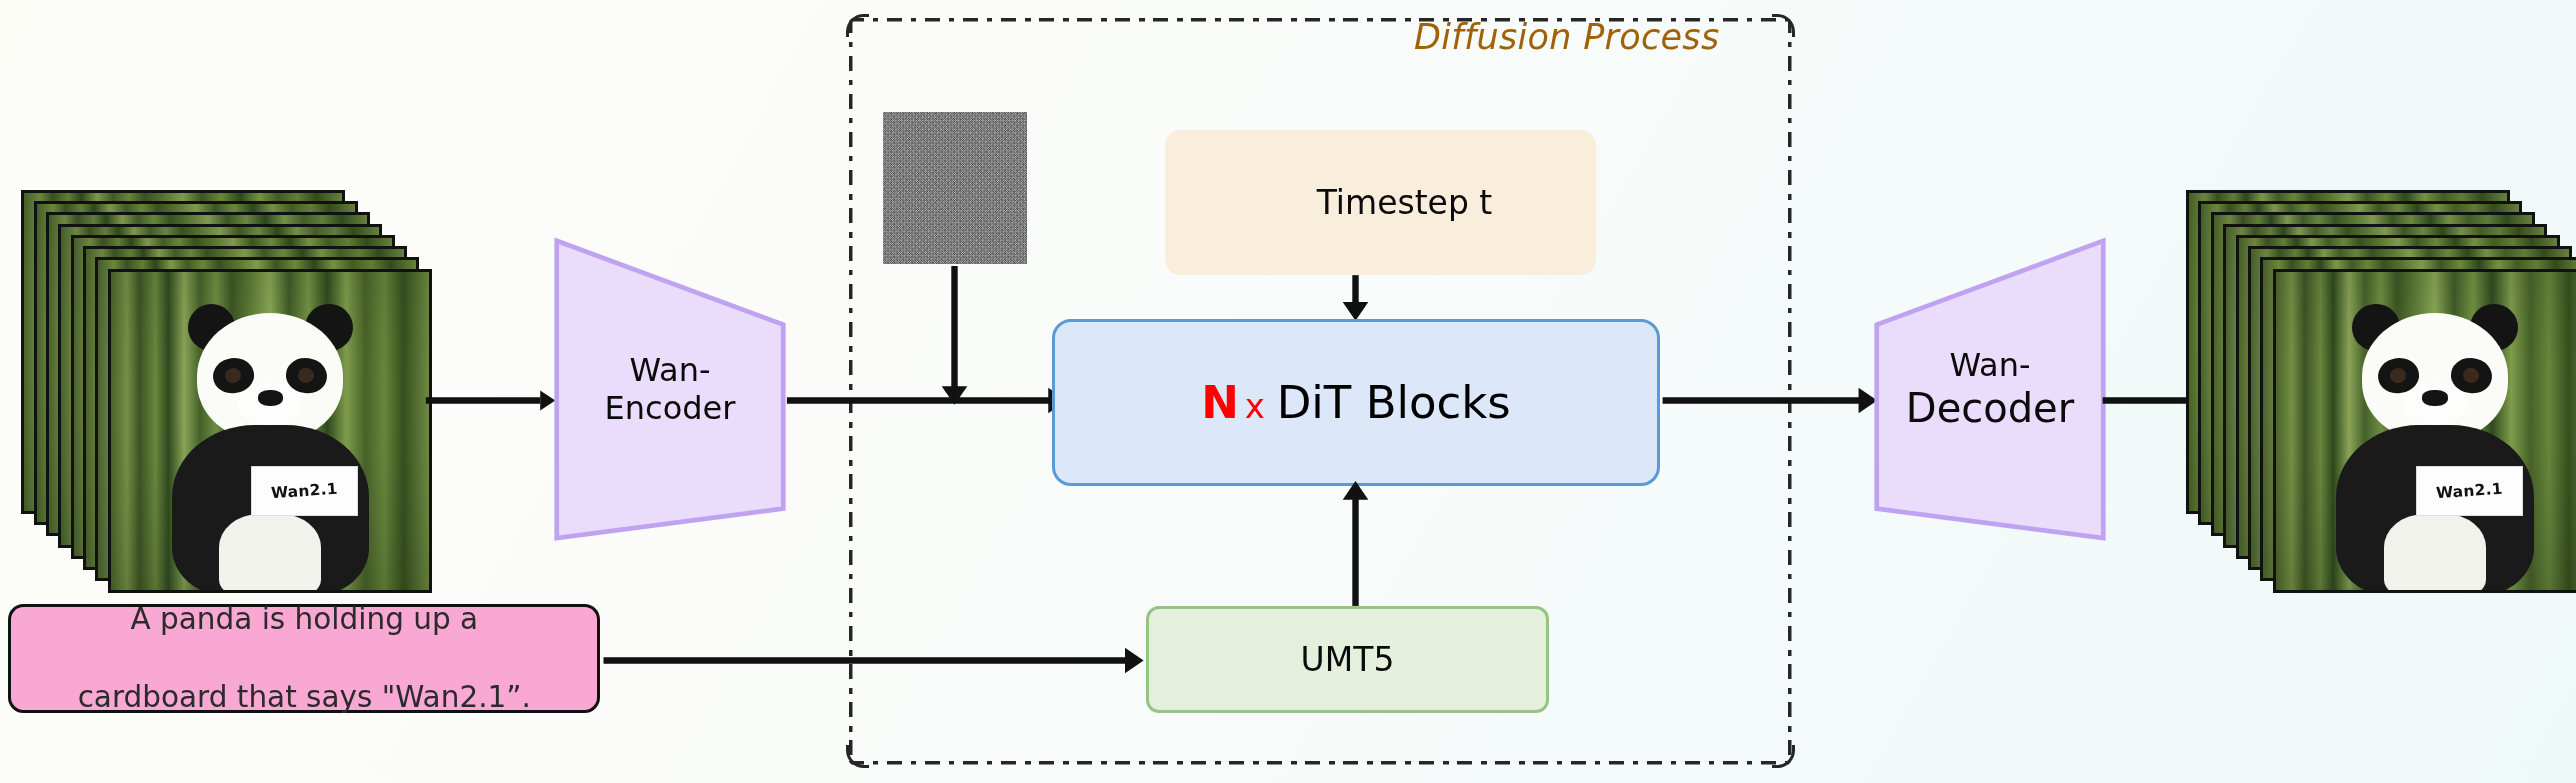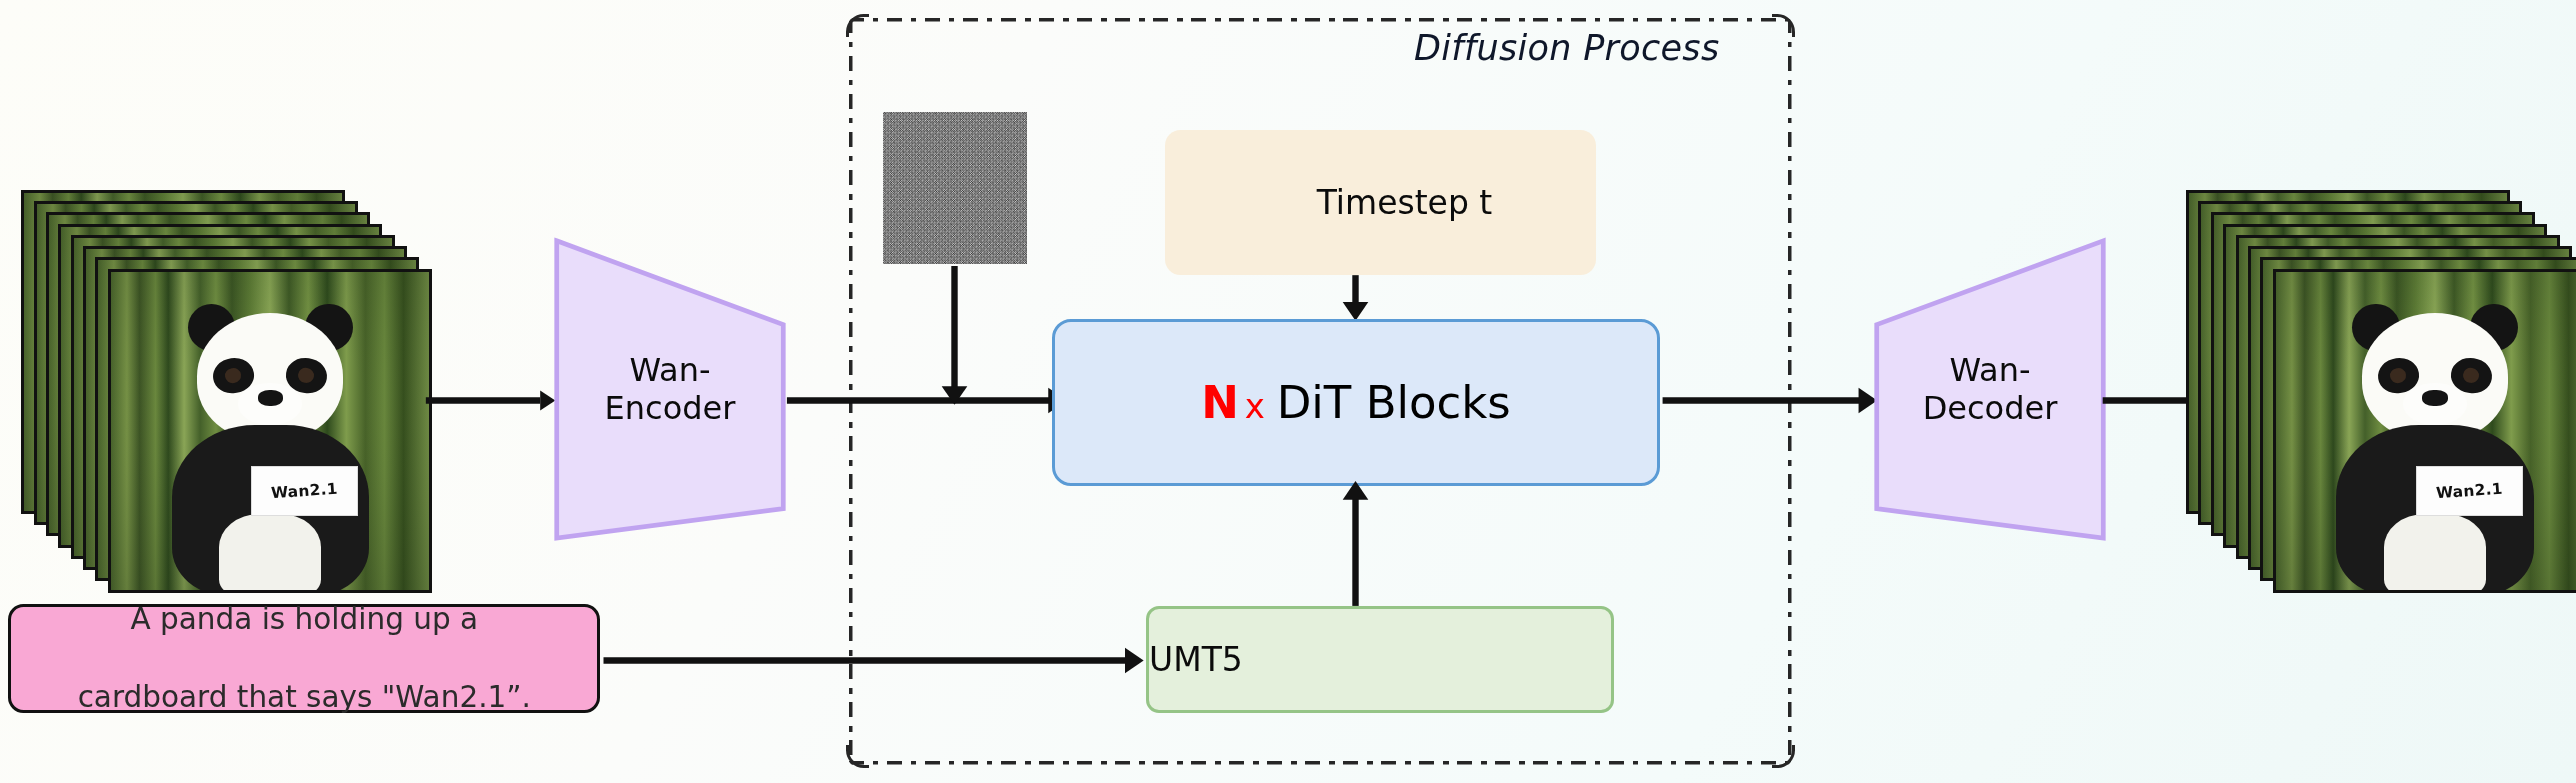--- a/index.html
+++ b/index.html
@@ -24,22 +24,22 @@
       repeating-linear-gradient(180deg,#262626 0,#262626 15.4px,transparent 15.4px,transparent 23.6px,#262626 23.6px,#262626 29.5px,transparent 29.5px,transparent 38px) right top/3.5px 100% no-repeat;
     box-sizing:border-box;
   }
   .corner{position:absolute;width:20px;height:20px;border:3.5px solid #262626;}
   .c-tl{left:-3.5px;top:-3.5px;border-right:none;border-bottom:none;border-top-left-radius:17.7px;}
   .c-tr{right:-3.5px;top:-3.5px;border-left:none;border-bottom:none;border-top-right-radius:17.7px;}
   .c-bl{left:-3.5px;bottom:-3.5px;border-right:none;border-top:none;border-bottom-left-radius:17.7px;}
   .c-br{right:-3.5px;bottom:-3.5px;border-left:none;border-top:none;border-bottom-right-radius:17.7px;}
 
   .diffusion-title{
-    left:1414px;top:28px;
-    font-size:35px;font-style:italic;color:#0f172a;
+    left:1414px;top:17px;
+    font-size:35px;font-style:italic;color:#a16207;
     font-family:"DejaVu Sans","Liberation Sans",sans-serif;
     white-space:nowrap;letter-spacing:0.3px;
   }
 
   
   .timestep-box{
     left:1165px;top:130px;width:383px;height:145px;
     background:#f9eedb;border-radius:15.4px;
     display:flex;align-items:center;justify-content:center;padding-left:48px;
   }
@@ -48,23 +48,23 @@
   .dit-box{
     left:1052px;top:319px;width:608px;height:167px;
     background:#dce8f9;border:3px solid #5b9bd5;border-radius:19px;
     display:flex;align-items:center;justify-content:center;box-sizing:border-box;
   }
   .dit-text{font-size:45px;color:#000;white-space:nowrap;display:flex;align-items:baseline;}
   .dit-n{color:#ff0000;font-weight:bold;margin-right:5.9px;}
   .dit-x{color:#ff0000;font-size:34px;margin-right:11.8px;}
 
   .umt5-box{
-    left:1146px;top:606px;width:468px;height:107px;
+    left:1146px;top:606px;width:403px;height:107px;
     background:#e4f0dc;border:3px solid #95c486;border-radius:13px;
-    display:flex;align-items:center;justify-content:flex-start;box-sizing:border-box;
+    display:flex;align-items:center;justify-content:center;box-sizing:border-box;
   }
   .umt5-box span{font-size:33px;color:#0b0b0b;}
 
   .prompt-box{
     left:8.3px;top:604px;width:592px;height:109px;
     background:#f9a8d4;border:3.5px solid #111;border-radius:15.4px;
     display:flex;align-items:center;justify-content:center;box-sizing:border-box;
     text-align:center;
   }
   .prompt-box span{font-size:29.5px;color:#2b2b2b;line-height:1.32;display:block;}
@@ -243,21 +243,21 @@
     <polygon points="894,8 926,30 894,52" fill="#111"></polygon>
   </svg>
 
   <div class="abs trap" style="left:1872px;top:236px;">
     <svg width="236" height="307" viewBox="0 0 400 520">
       <polygon points="8,150 392,8 392,512 8,462" fill="#e9ddfb" stroke="#c0a3f0" stroke-width="8"></polygon>
     </svg>
     <div class="abs" style="left:0;top:0;width:236px;height:307px;display:flex;flex-direction:column;
          align-items:center;justify-content:center;">
       <div style="font-size:32px;color:#0b0b0b;line-height:1.18;">Wan-</div>
-      <div style="font-size:32px;color:#0b0b0b;line-height:1.18;">Decoder</div>
+      <div style="font-size:40px;color:#0b0b0b;line-height:1.18;">Decoder</div>
     </div>
   </div>
 
   <svg class="arrow" style="left:2102px;top:383px;" width="118" height="35" viewBox="0 0 200 60">
     <line x1="0" y1="30" x2="168" y2="30" stroke="#111" stroke-width="11"></line>
     <polygon points="164,8 196,30 164,52" fill="#111"></polygon>
   </svg>
 
   <div class="abs stack" style="left:2173px;top:177px;">
     <div class="frame" style="left:13px;top:13px;"></div>

